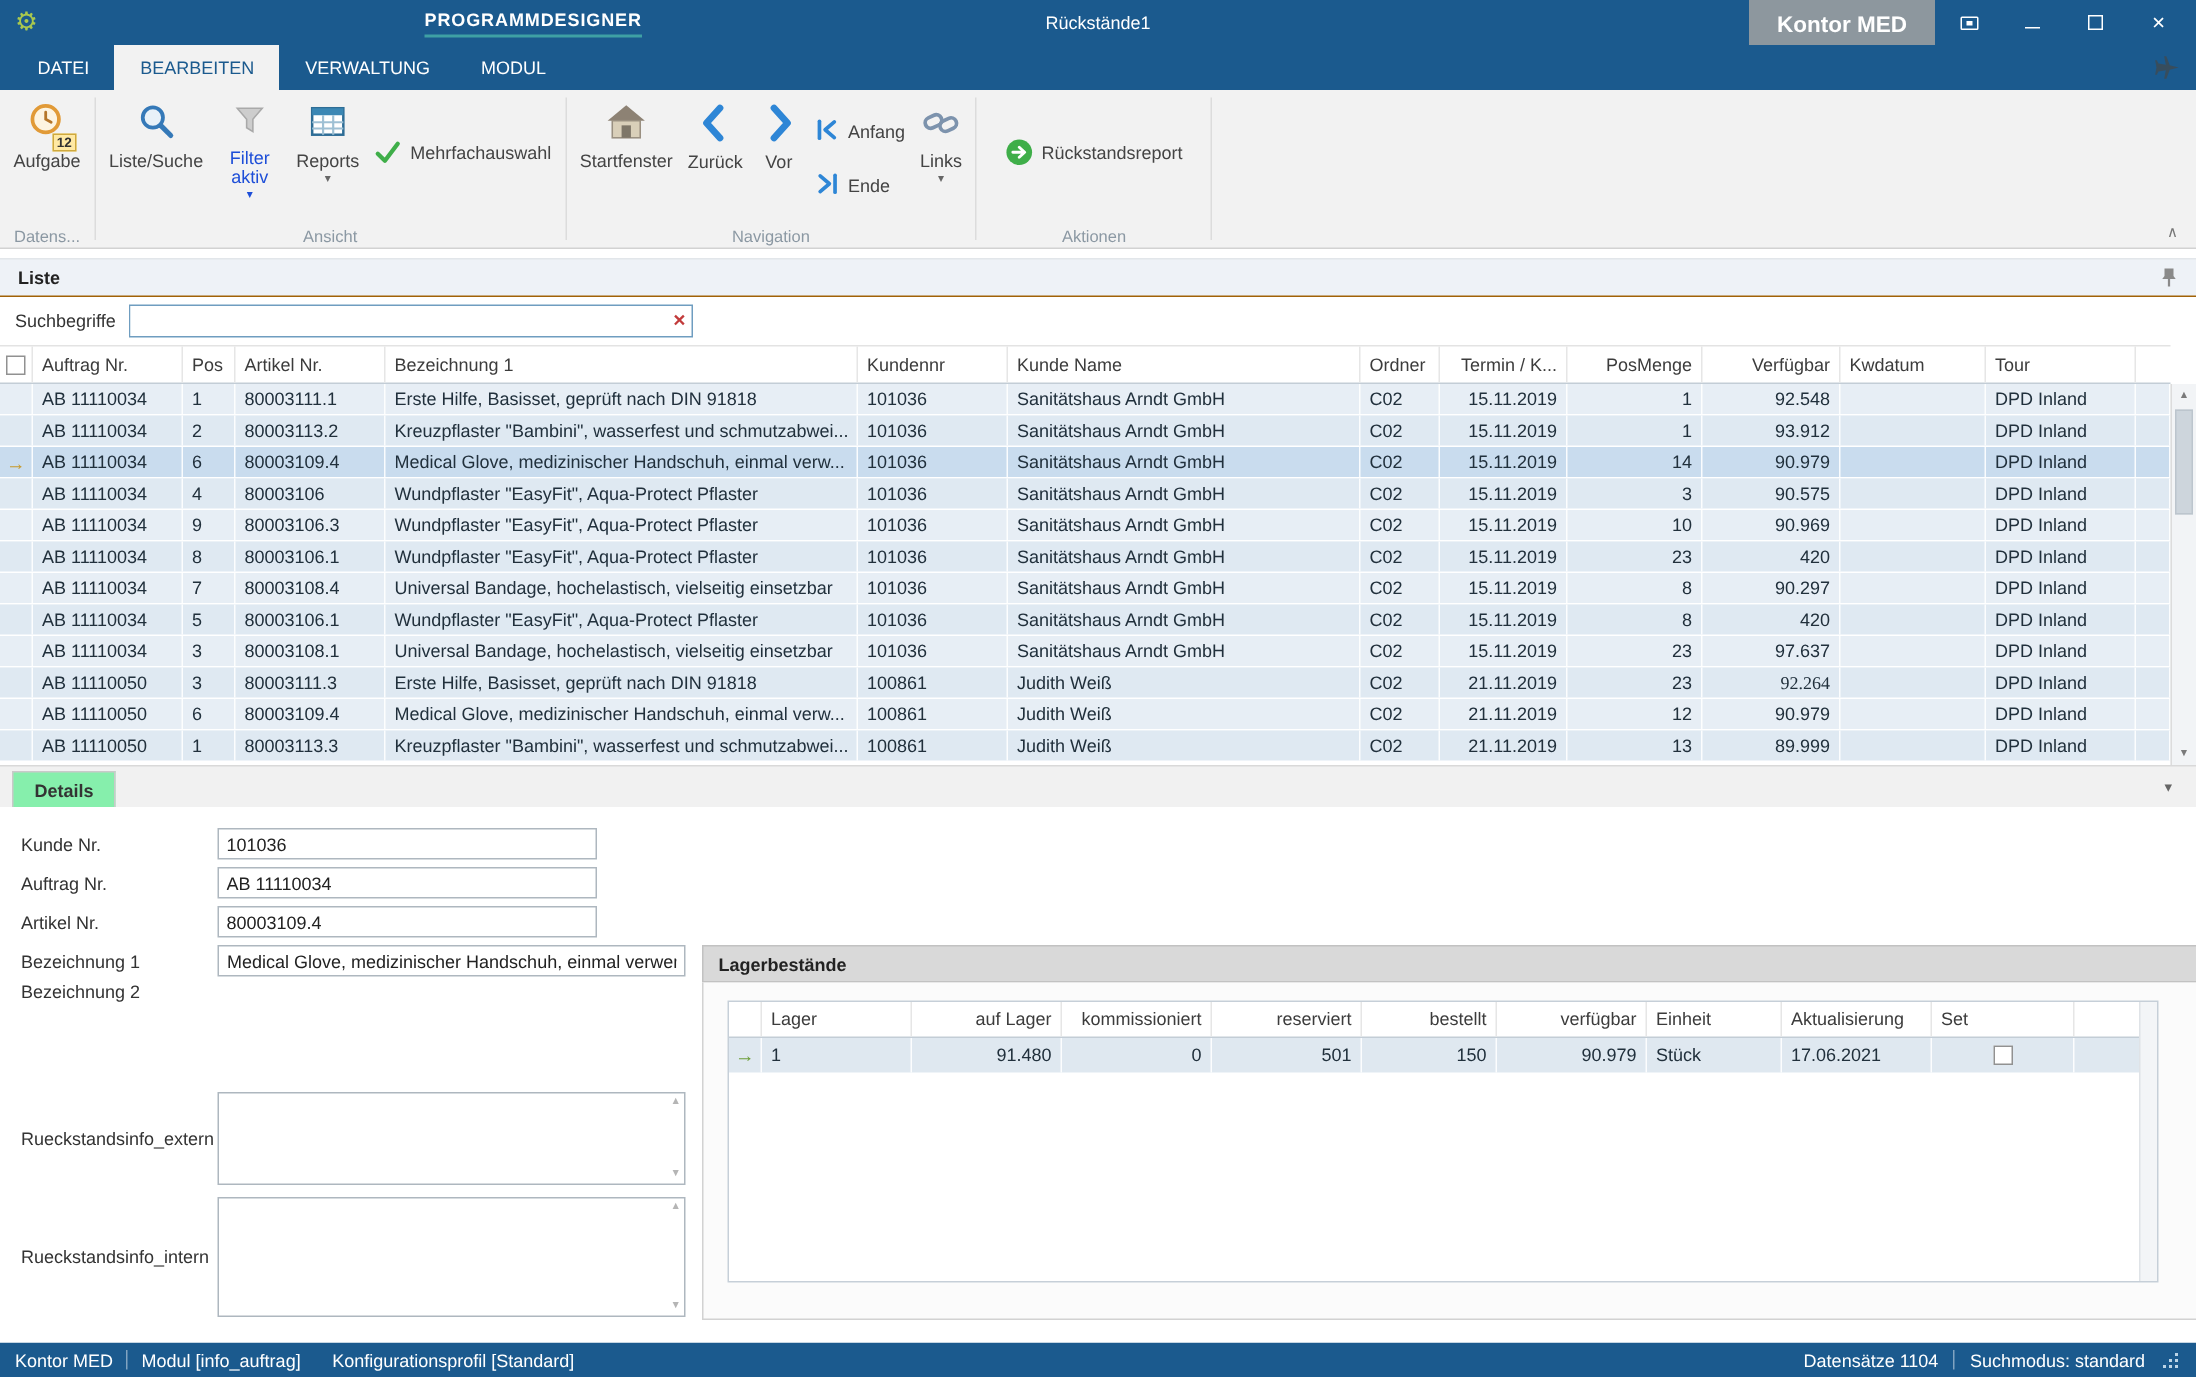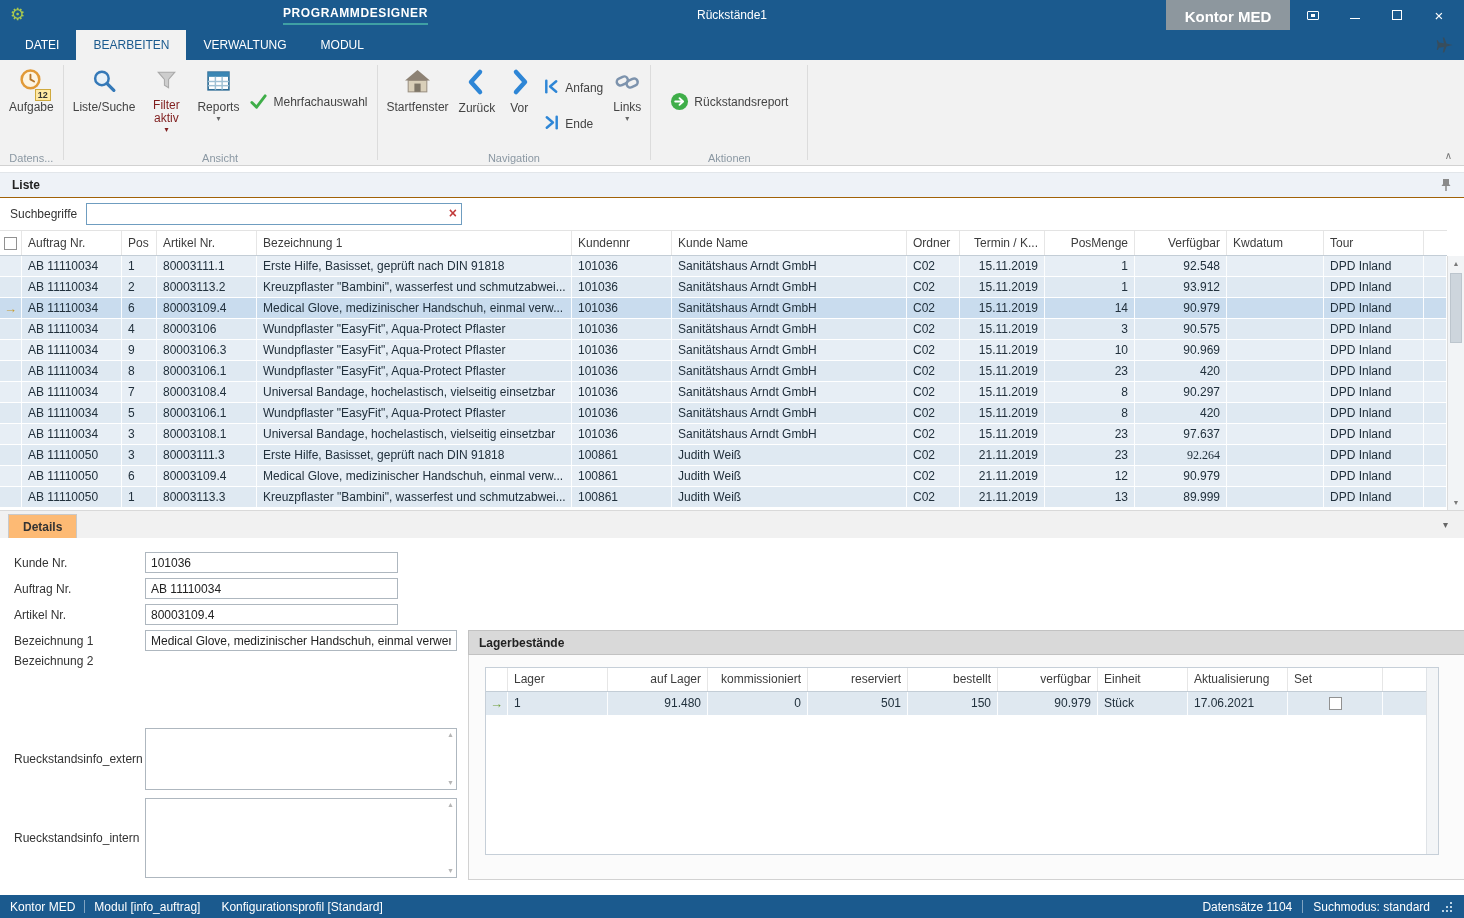--- a/index.html
+++ b/index.html
@@ -31,21 +31,21 @@
   
   .ribbon { height:106px; background:#f2f2f2; border-bottom:1px solid #d2d2d2; display:flex; position:relative; flex:none; }
   .rgroup { position:relative; display:flex; align-items:flex-start; padding:3px 4px 16px 4px; }
   .group-label { position:absolute; bottom:1px; left:0; right:0; text-align:center; font-size:11px; color:#8b98a3; }
   .vsep { width:1px; background:#dcdcdc; margin:5px 0; flex:none; }
   .rbtn { display:flex; flex-direction:column; align-items:center; padding:5px 5px 2px 5px; border-radius:2px; }
   .rbtn .rlabel { font-size:12px; color:#444; margin-top:3px; text-align:center; line-height:13px; }
   .rbtn.h { flex-direction:row; align-self:center; margin-bottom:10px; }
   .rbtn.h .rlabel { margin:0 0 0 5px; }
   .caret { font-size:8px; color:#666; line-height:8px; margin-top:1px; }
-  .disabled .rlabel, .disabled .caret { color:#7f1d1d; }
+  .disabled .rlabel, .disabled .caret { color:#1d4ed8; }
   .navstack { display:flex; flex-direction:column; justify-content:center; gap:12px; align-self:center; margin-bottom:0; }
   .rbtn.small { flex-direction:row; padding:2px 5px; }
   .rbtn.small .rlabel { margin:0 0 0 5px; }
   .clockwrap { position:relative; }
   .badge12 { position:absolute; right:-6px; bottom:-3px; background:#ffe9a4; border:1px solid #cfa93e;
              font-size:9px; font-weight:bold; color:#333; padding:0 2px; line-height:10px; }
   .ribbon-collapse { position:absolute; right:12px; bottom:4px; font-size:10px; color:#777; }
 
   
   .panelbar { height:26px; margin-top:6px; background:#eef2f7; border-top:1px solid #e2e6ea; border-bottom:1px solid #a16207;
@@ -76,21 +76,21 @@
   .rowarrow { color:#c79a2e; font-weight:bold; font-size:13px; line-height:13px; }
   .rowarrow.green { color:#6f9f3c; }
   .vscroll { position:absolute; right:0; top:26px; bottom:0; width:17px; background:#f2f4f6; border-left:1px solid #dcdcdc; }
   .sarrow { position:absolute; left:0; width:16px; text-align:center; font-size:7px; color:#7a7a7a; line-height:15px; }
   .sarrow.up { top:0; } .sarrow.down { bottom:0; }
   .sthumb { position:absolute; left:2px; top:17px; width:12px; height:70px; background:#cdd5dc; border:1px solid #bcc5cd; }
 
   
   .dtabrow { height:28px; background:#f1f1f1; border-top:1px solid #d9d9d9; display:flex; align-items:flex-end;
              padding:0 8px; position:relative; flex:none; }
-  .dtab { background:#fdba74; border:1px solid #c9c9c9; border-bottom:none; padding:5px 14px 4px; font-weight:bold; font-size:12px; }
+  .dtab { background:#86efac; border:1px solid #c9c9c9; border-bottom:none; padding:5px 14px 4px; font-weight:bold; font-size:12px; }
   .dcollapse { position:absolute; right:16px; top:8px; color:#666; font-size:10px; }
   .details-body { position:relative; height:357px; background:#fff; flex:none; }
   .form-row { position:absolute; left:14px; display:flex; align-items:center; }
   .form-row > label { width:131px; flex:none; font-size:12px; color:#333; }
   .fld { height:21px; border:1px solid #aeb7bf; padding:0 5px; font:12px "Liberation Sans", sans-serif; color:#222; background:#fff; }
   .w253 { width:253px; } .w312 { width:312px; }
   .ta-wrap { position:relative; }
   .ta-wrap textarea { width:100%; height:100%; resize:none; overflow:hidden; border:1px solid #aeb7bf;
                       padding:2px 14px 2px 5px; font:12px "Liberation Sans", sans-serif; color:#222; }
   .ta-up, .ta-down { position:absolute; right:3px; font-size:7px; color:#b5b5b5; }

